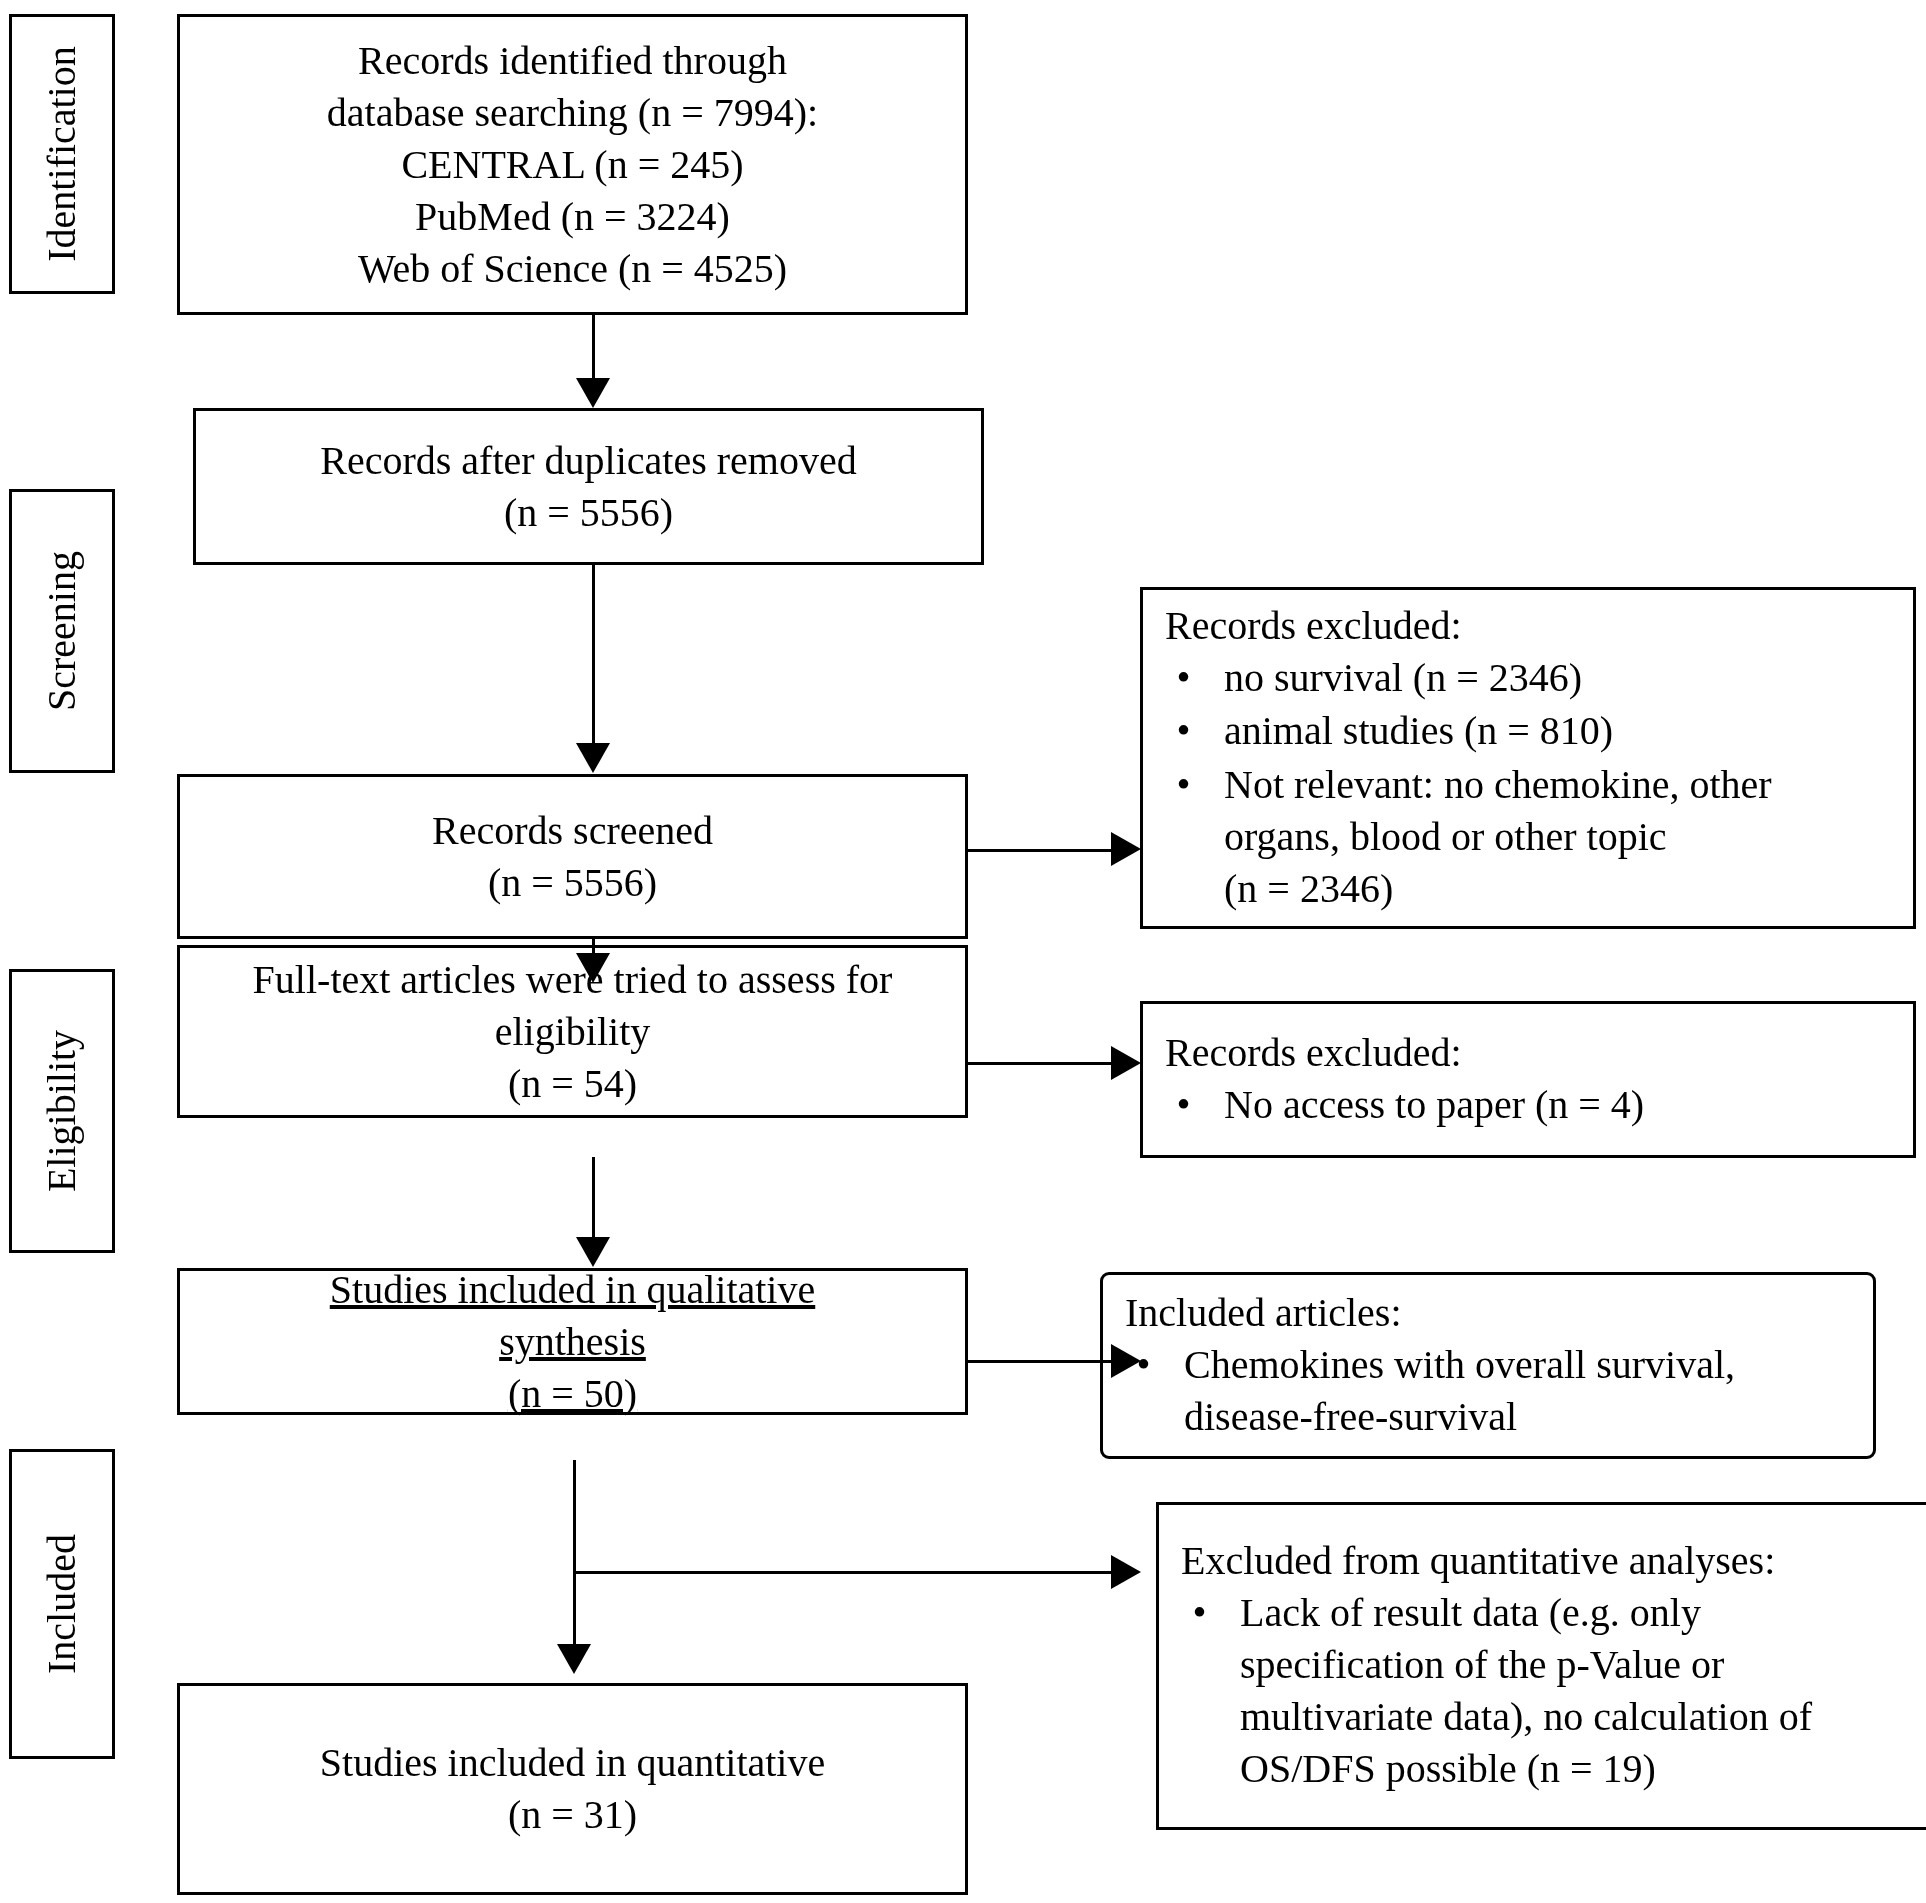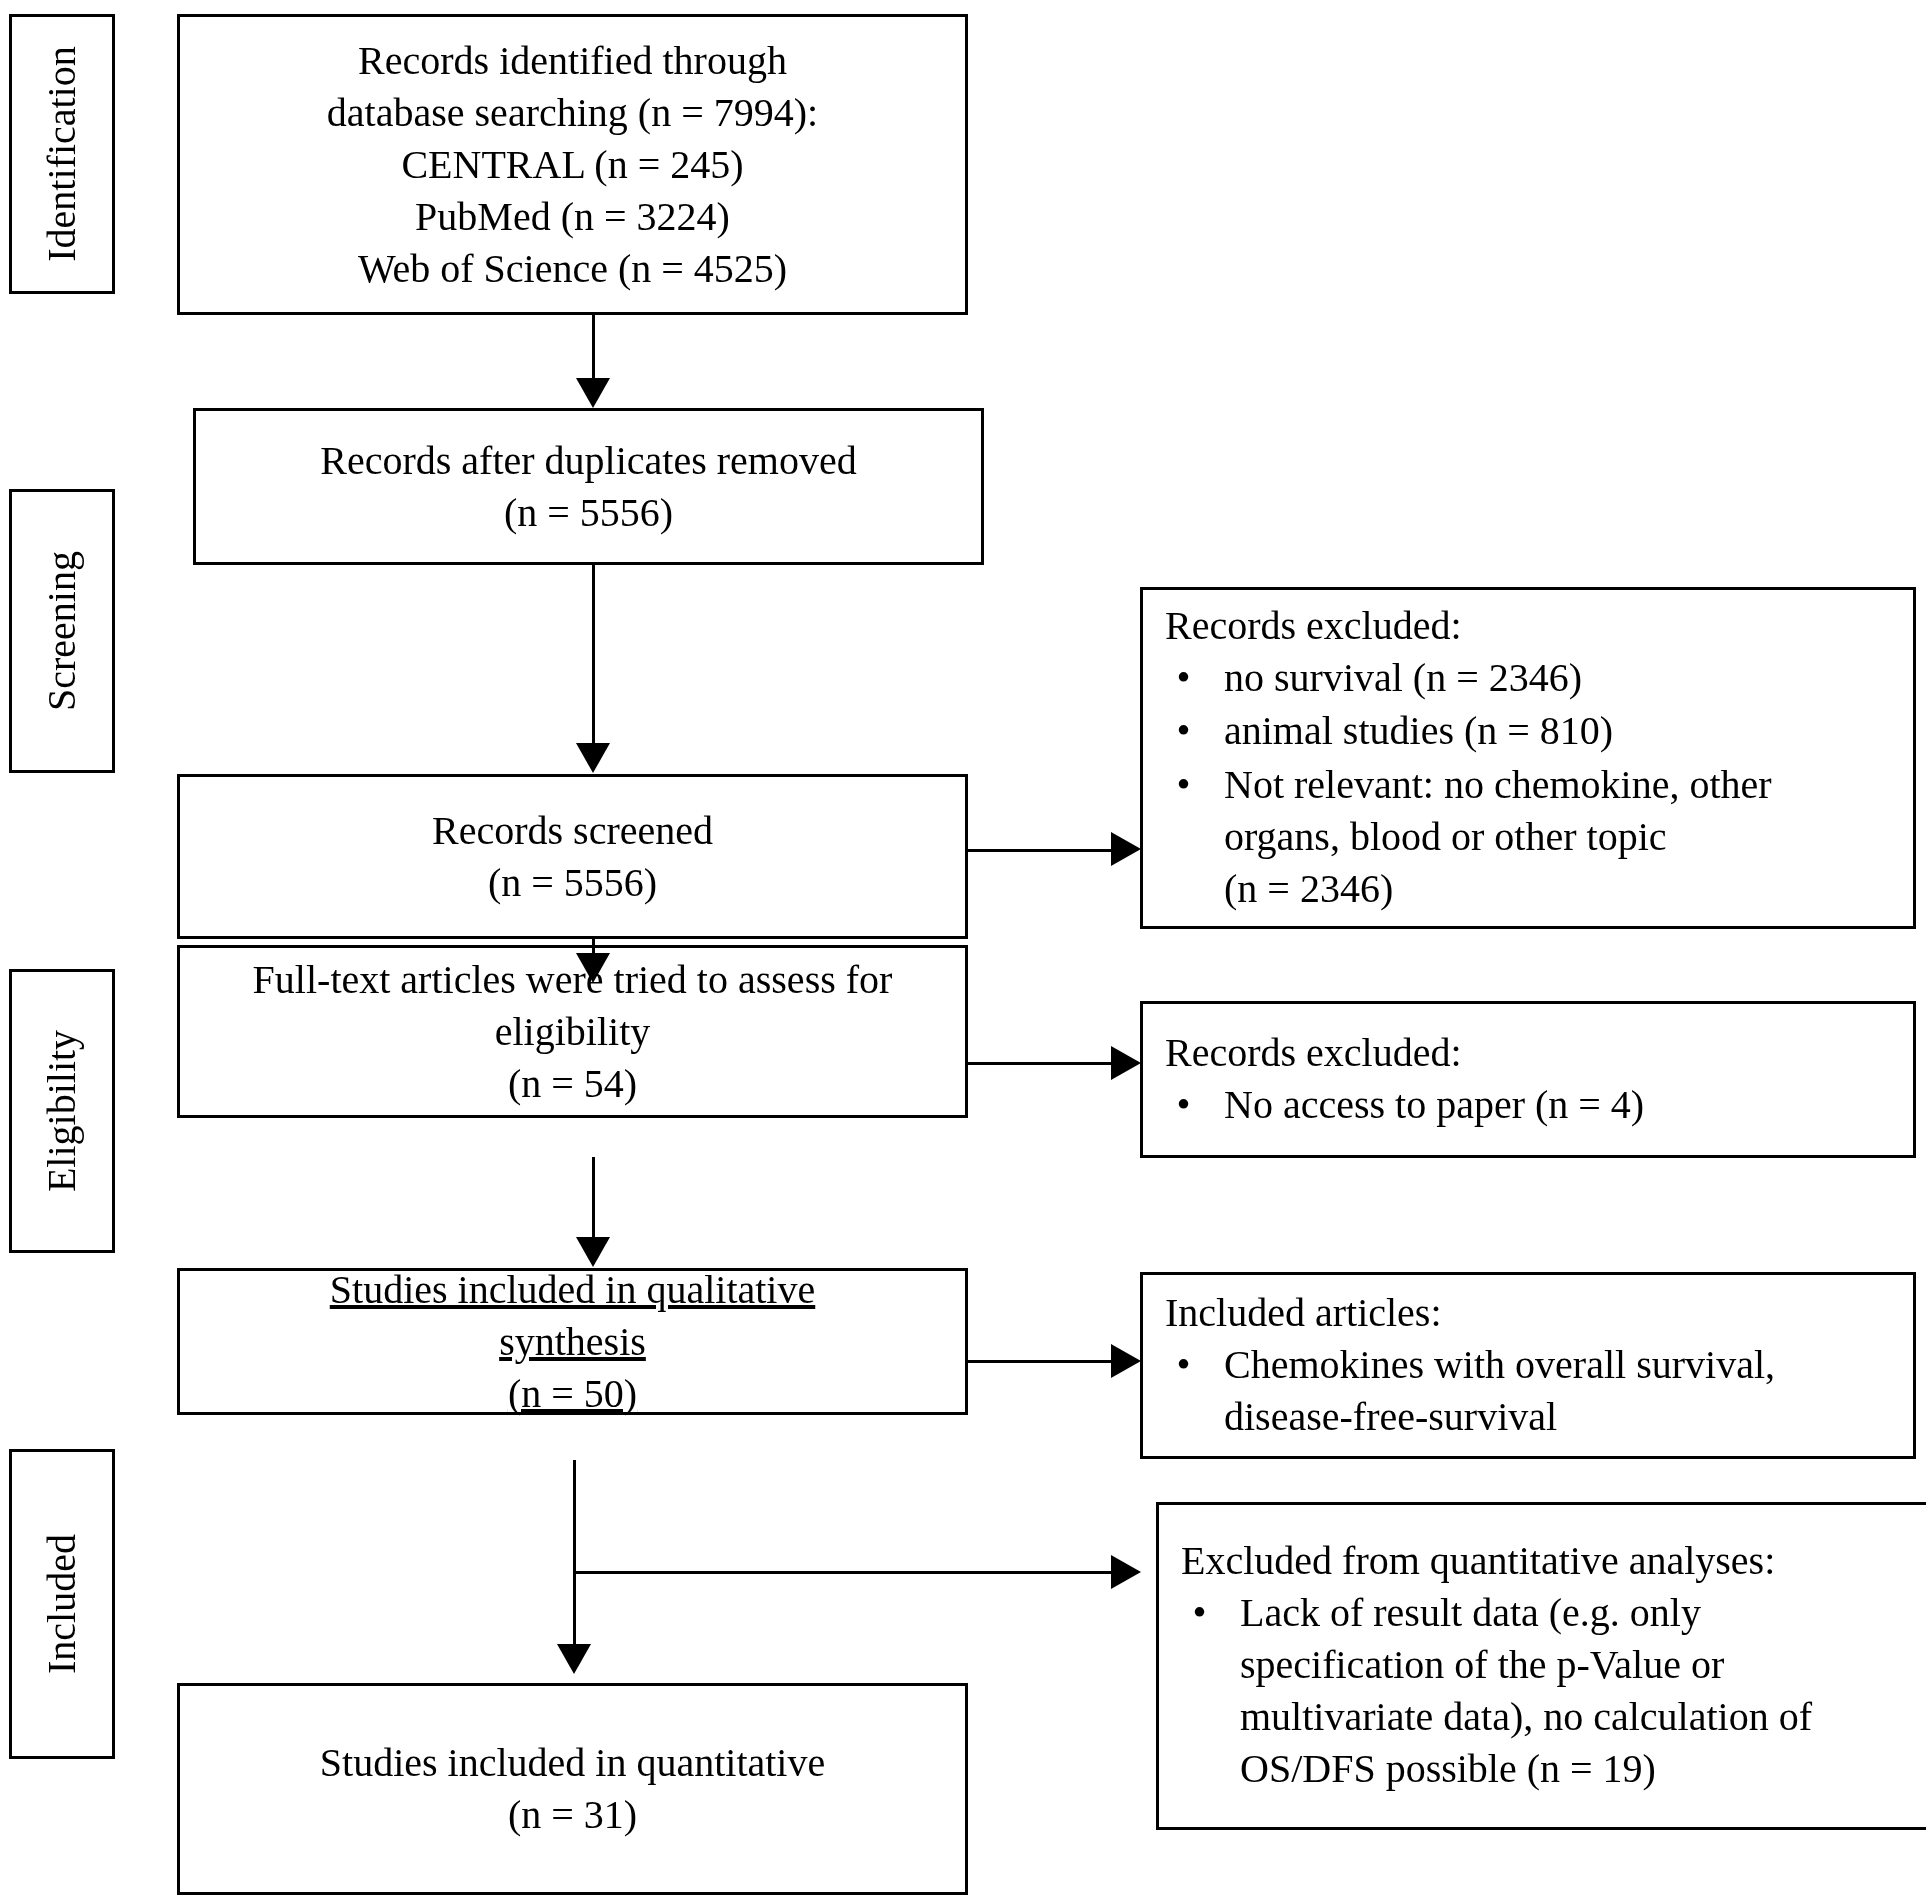--- a/index.html
+++ b/index.html
@@ -174,21 +174,21 @@
   <div class="box left pad" style="left:1140px; top:1001px; width:776px; height:157px;">
     <span class="heading">Records excluded:</span>
     <ul class="blist">
       <li>
         <span class="bullet">•</span>
         <span>No access to paper (n = 4)</span>
       </li>
     </ul>
   </div>
 
-  <div class="box left pad" style="left:1140px; top:1272px; width:776px; height:187px;">
+  <div class="box left pad" style="left:1100px; top:1272px; width:776px; height:187px;border-radius:9px;">
     <span class="heading">Included articles:</span>
     <ul class="blist">
       <li>
         <span class="bullet">•</span>
         <span style="white-space:pre-line">Chemokines with overall survival,
 disease-free-survival</span>
       </li>
     </ul>
   </div>
 

